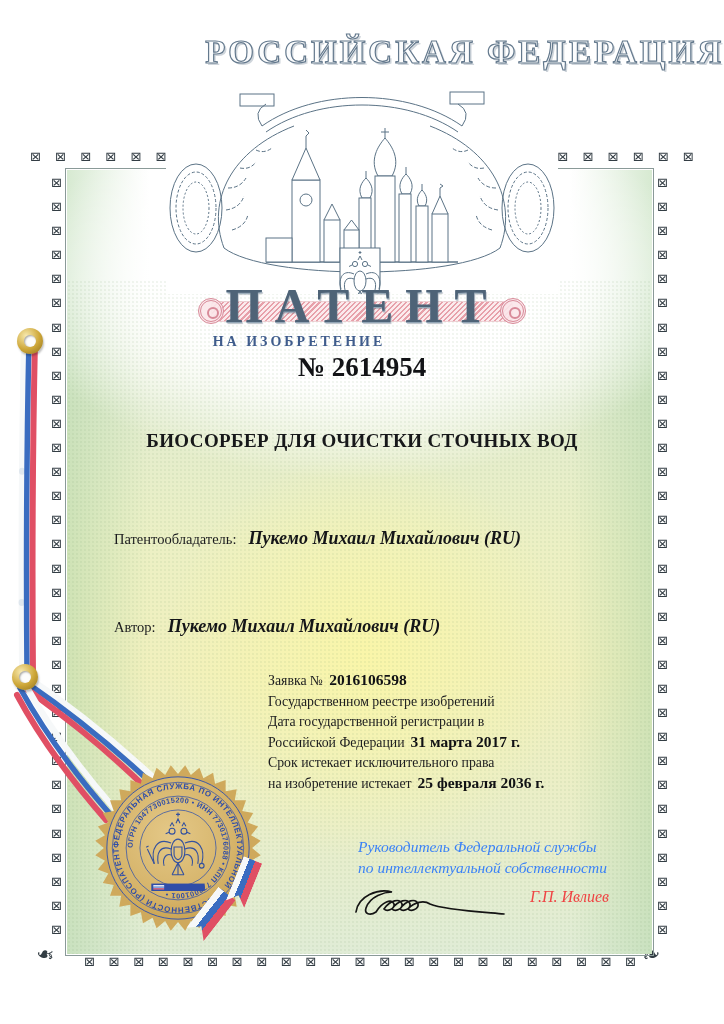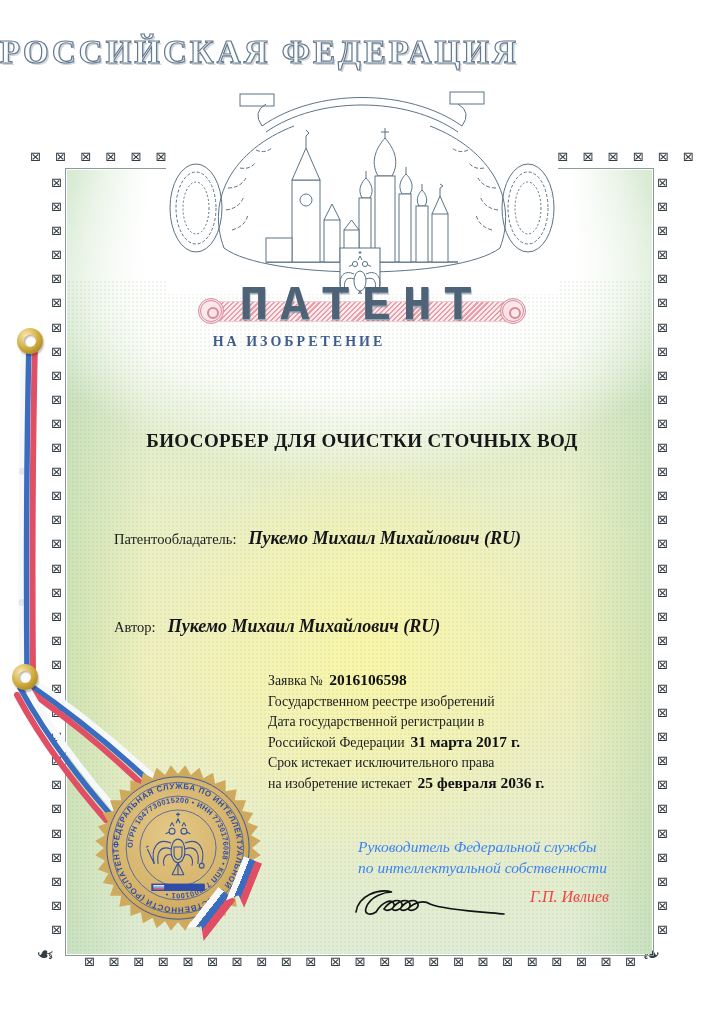--- a/index.html
+++ b/index.html
@@ -24,36 +24,36 @@
   .bg{position:absolute;left:67px;top:170px;width:585px;height:784px;z-index:2;
       background:
         radial-gradient(ellipse 60% 25% at 50% 15%, #ffffff 50%, rgba(255,255,255,0) 98%),
         radial-gradient(ellipse 48% 36% at 51% 62%, rgba(250,246,168,0.95) 0%, rgba(250,246,168,0) 72%),
         linear-gradient(90deg, rgba(182,216,172,0.55) 0%, rgba(182,216,172,0) 14%, rgba(182,216,172,0) 86%, rgba(182,216,172,0.55) 100%),
         linear-gradient(180deg, #ffffff 0%, #ffffff 14%, #e2eccf 30%, #ecf0c4 48%, #f1f0bd 64%, #e9eeca 84%, #e0ecd6 100%);}
   .bg::after{content:"";position:absolute;left:0;top:110px;right:0;bottom:0;
       background-image:radial-gradient(rgba(120,160,110,0.22) 0.7px, rgba(0,0,0,0) 0.8px);
       background-size:4px 4px;opacity:.5;}
   
-  .country{position:absolute;left:0;top:34px;width:724px;text-align:left;z-index:4;
+  .country{position:absolute;left:0;top:34px;width:724px;text-align:right;z-index:4;
       font-size:33px;font-weight:bold;letter-spacing:3px;color:#fbfcfd;
       -webkit-text-stroke:1.2px #64798d;text-shadow:2px 2px 0 rgba(96,116,136,.30);}
   .vignette{position:absolute;left:166px;top:80px;z-index:3;}
   
   .patent-wrap{position:absolute;left:0;top:280px;width:724px;text-align:center;z-index:4;}
   .band{position:absolute;left:212px;top:22px;width:300px;height:19px;border-radius:3px;
       background:repeating-linear-gradient(135deg, rgba(224,130,143,.75) 0 1.6px, rgba(251,231,234,.85) 1.6px 3.6px);
       box-shadow:0 0 0 1px rgba(214,130,144,.35);}
   .rosette{position:absolute;top:-4px;width:26px;height:26px;border-radius:50%;
       border:3px double #d88a99;background:rgba(251,231,234,.9);box-sizing:border-box;}
   .rosette::after{content:"";position:absolute;left:6px;top:6px;width:8px;height:8px;border-radius:50%;
       border:2px solid #d88a99;}
   .rosette-l{left:-14px;} .rosette-r{right:-14px;}
   .patent-word{position:relative;font-size:48px;font-weight:bold;letter-spacing:12px;color:#4e6377;
-      text-shadow:0 1px 0 #93a6b6, 1px 2px 1px rgba(60,80,100,.35);line-height:52px;font-family:Liberation Mono, monospace;}
+      text-shadow:0 1px 0 #93a6b6, 1px 2px 1px rgba(60,80,100,.35);line-height:52px;}
   .patent-sub{position:absolute;left:0;top:334px;width:598px;text-align:center;z-index:4;
       font-size:14px;font-weight:bold;letter-spacing:3px;color:#3f5c8c;}
   .patent-num{position:absolute;left:0;top:352px;width:724px;text-align:center;z-index:4;
       font-size:27px;font-weight:bold;color:#121316;}
   
   .title{position:absolute;left:80px;top:430px;width:564px;text-align:center;z-index:4;
       font-size:19px;font-weight:bold;letter-spacing:.4px;color:#17181a;}
   .person-row{position:absolute;left:114px;z-index:4;white-space:nowrap;text-align:right;}
   .holder-row{top:528px;} .author-row{top:616px;}
   .person-label{font-size:14.5px;color:#1b1c1e;}
@@ -277,20 +277,24 @@
   <div class="country">РОССИЙСКАЯ ФЕДЕРАЦИЯ</div>
 
   <div class="patent-wrap">
     <div class="band">
       <span class="rosette rosette-l"></span>
       <span class="rosette rosette-r"></span>
     </div>
     <div class="patent-word">ПАТЕНТ</div>
   </div>
   <div class="patent-sub">НА ИЗОБРЕТЕНИЕ</div>
+  <div class="patent-num">
+    <span>№</span>
+    <span>2614954</span>
+  </div>
 
   <div class="title">БИОСОРБЕР ДЛЯ ОЧИСТКИ СТОЧНЫХ ВОД</div>
 
   <div class="person-row holder-row">
     <span class="person-label">Патентообладатель:</span>
     <span class="person-name">Пукемо Михаил Михайлович (RU)</span>
   </div>
   <div class="person-row author-row">
     <span class="person-label">Автор:</span>
     <span class="person-name">Пукемо Михаил Михайлович (RU)</span>

